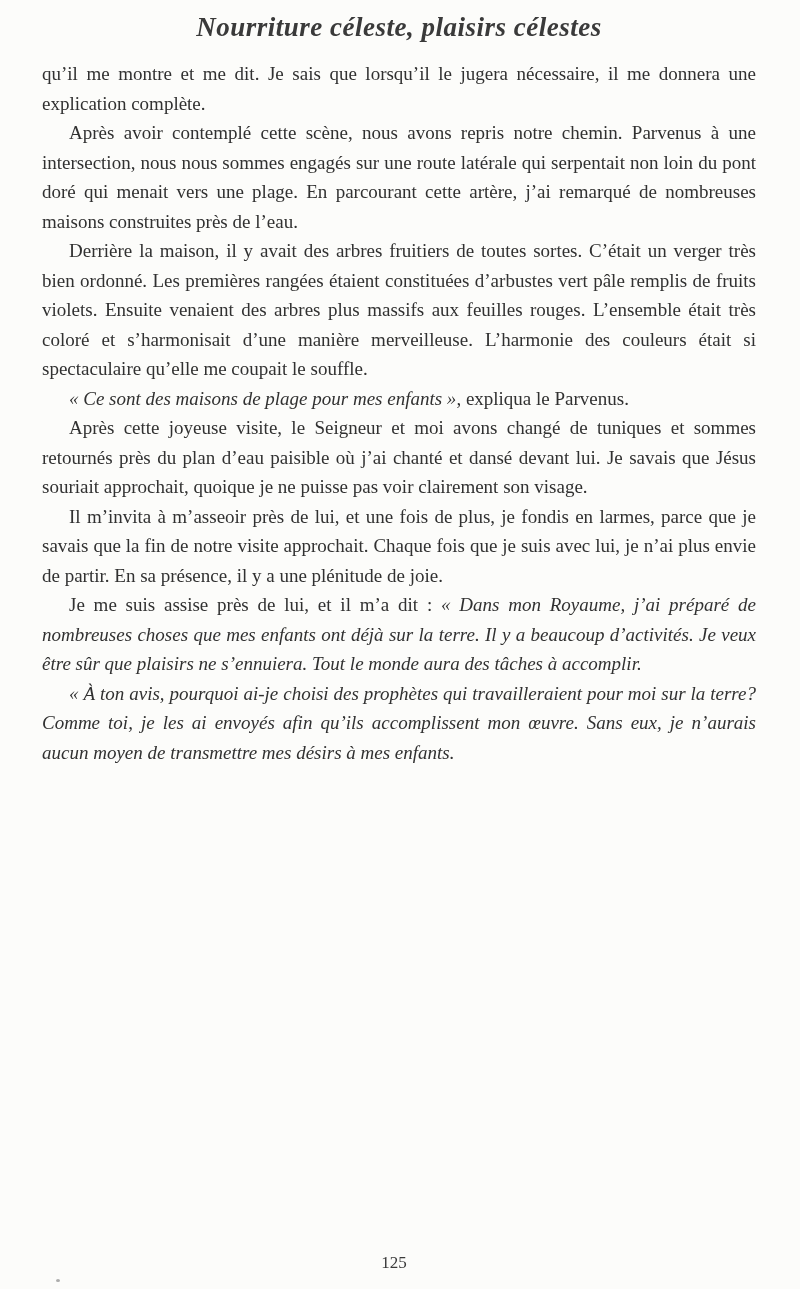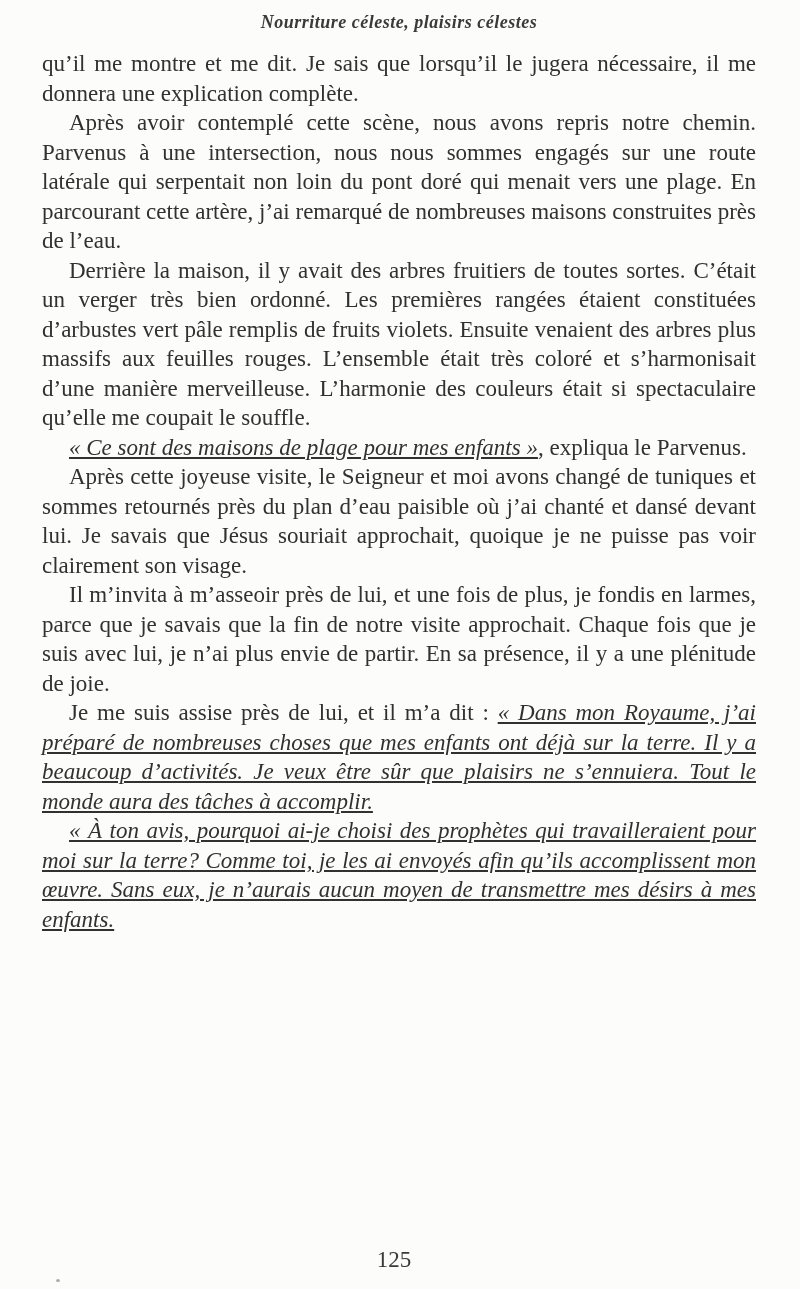--- a/index.html
+++ b/index.html
@@ -14,53 +14,52 @@
     font-family: "Liberation Serif", serif;
     overflow: hidden;
     position: relative;
   }
   .page {
     padding: 12px 44px 0 42px;
   }
   .running-head {
     text-align: center;
     font-style: italic;
-    font-size: 18px;
+    font-size: 27px;
     letter-spacing: 0.5px;
     color: #3a3a3a;
     margin: 0 0 16px 0;
   }
   .body-text-block {
-    font-size: 23px;
+    font-size: 19px;
     line-height: 29.5px;
     text-align: justify;
     hyphens: auto;
     -webkit-hyphens: auto;
   }
   p.para {
     margin: 0;
     padding: 0;
   }
   p.para.indent {
     text-indent: 27px;
   }
   .italic {
     font-style: italic;
-    text-decoration: underline;
   }
   .normal {
     font-style: normal;
   }
   .folio {
     position: absolute;
     left: 0;
     right: 12px;
     bottom: 16px;
     text-align: center;
-    font-size: 23px;
+    font-size: 17px;
     color: #3a3a3a;
   }
   .speck {
     position: absolute;
     left: 56px;
     bottom: 7px;
     width: 4px;
     height: 3px;
     border-radius: 50%;
     background: #8a8a8a;

